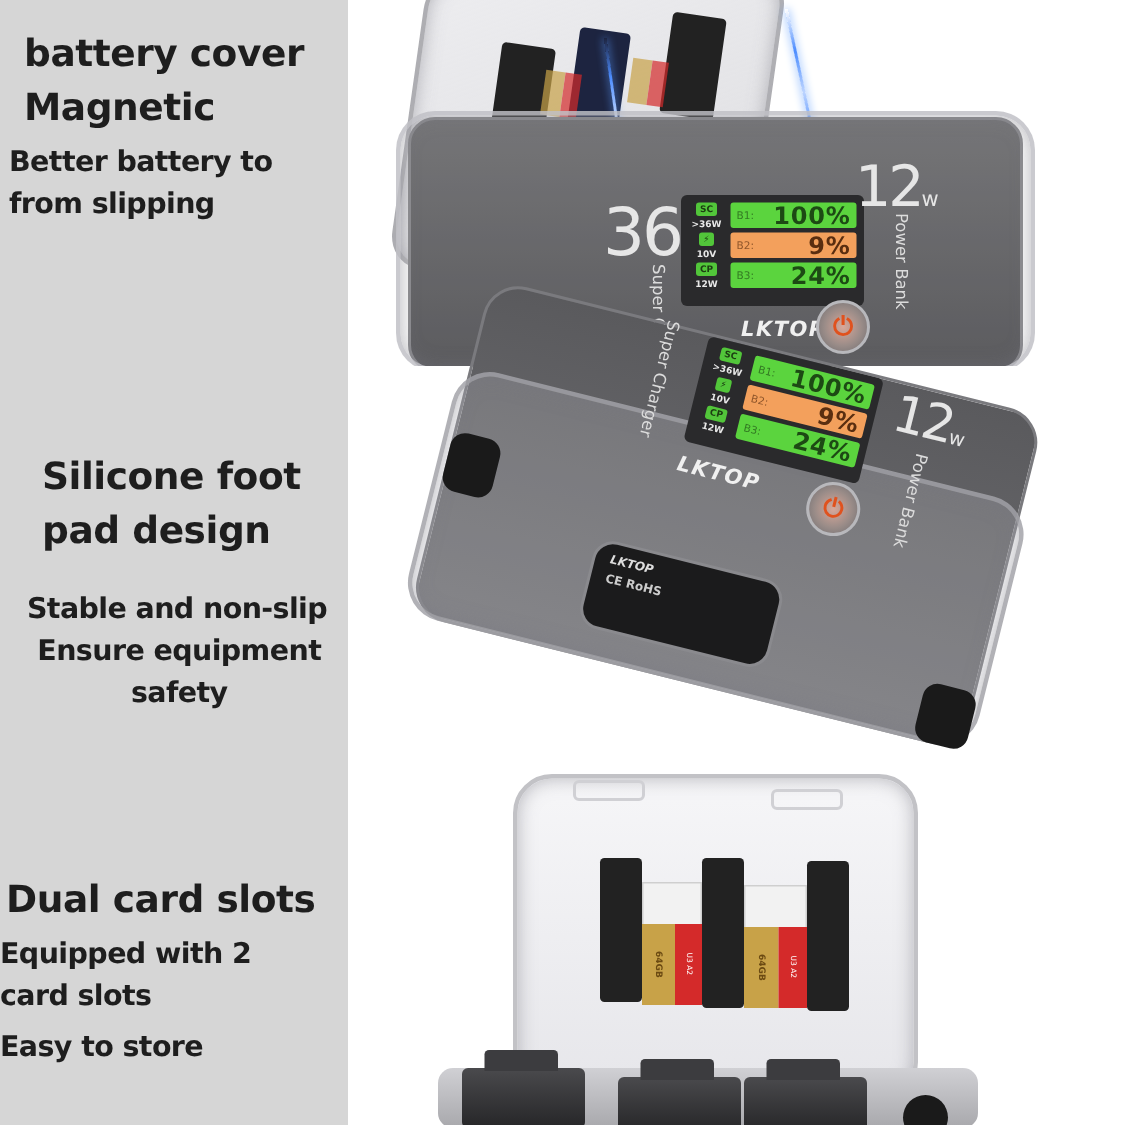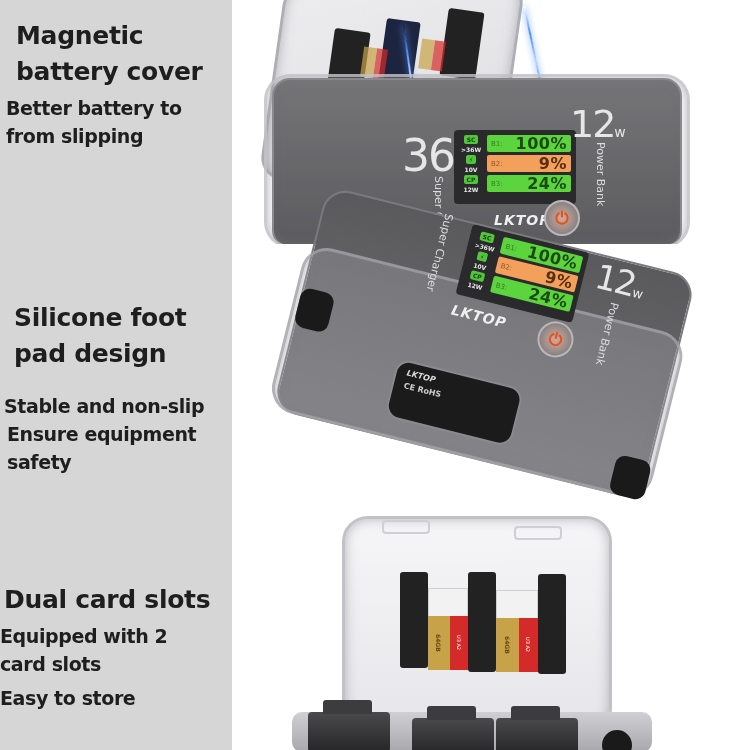--- a/index.html
+++ b/index.html
@@ -11,22 +11,22 @@
     background: #d6d6d6;
   }
   .feature { position: absolute; left: 0; width: 232px; color: #1e1e1e; }
   .feature .title { font-weight: bold; font-size: 25px; line-height: 36px; letter-spacing: -0.3px; }
   .feature .desc { font-weight: bold; font-size: 19px; line-height: 28px; letter-spacing: -0.4px; }
 
   #f1 { top: 18px; }
   #f1 .title { padding-left: 16px; }
   #f1 .desc { padding-left: 6px; margin-top: 4px; }
   #f2 { top: 300px; }
-  #f2 .title { padding-left: 14px; }
-  #f2 .desc { padding-left: 4px; margin-top: 20px; }
+  #f2 .title { padding-left: 28px; }
+  #f2 .desc { padding-left: 4px; margin-top: 20px; text-align: center; }
   #f2 .desc.d2, #f2 .desc.d3 { padding-left: 7px; }
   #f3 { top: 582px; }
   #f3 .title { padding-left: 4px; }
   #f3 .desc { padding-left: 0; margin-top: 4px; }
   #f3 .desc.d3 { margin-top: 6px; }
 
   .product-area { position: absolute; left: 232px; top: 0; width: 518px; height: 750px; background: #ffffff; overflow: hidden; }
 
   
   .case-shell {
@@ -81,22 +81,22 @@
   .label-plate .brand-sm { font-size: 8px; font-weight: bold; font-style: italic; color: #ddd; }
   .label-plate .marks { font-size: 8px; font-weight: bold; margin-top: 4px; color:#ccc; }
   .divider-line { position: absolute; left: 0; width: 518px; height: 4px; background: #ffffff; }
 </style>
 </head>
 <body>
 
 <div class="left-panel"></div>
 
 <div class="feature" id="f1">
+  <div class="title">battery cover</div>
   <div class="title">Magnetic</div>
-  <div class="title">battery cover</div>
   <div class="desc">Better battery to</div>
   <div class="desc" style="margin-top:0">from slipping</div>
 </div>
 
 <div class="feature" id="f2">
   <div class="title">Silicone foot</div>
   <div class="title">pad design</div>
   <div class="desc d1">Stable and non-slip</div>
   <div class="desc d2" style="margin-top:0">Ensure equipment</div>
   <div class="desc d3" style="margin-top:0">safety</div>

